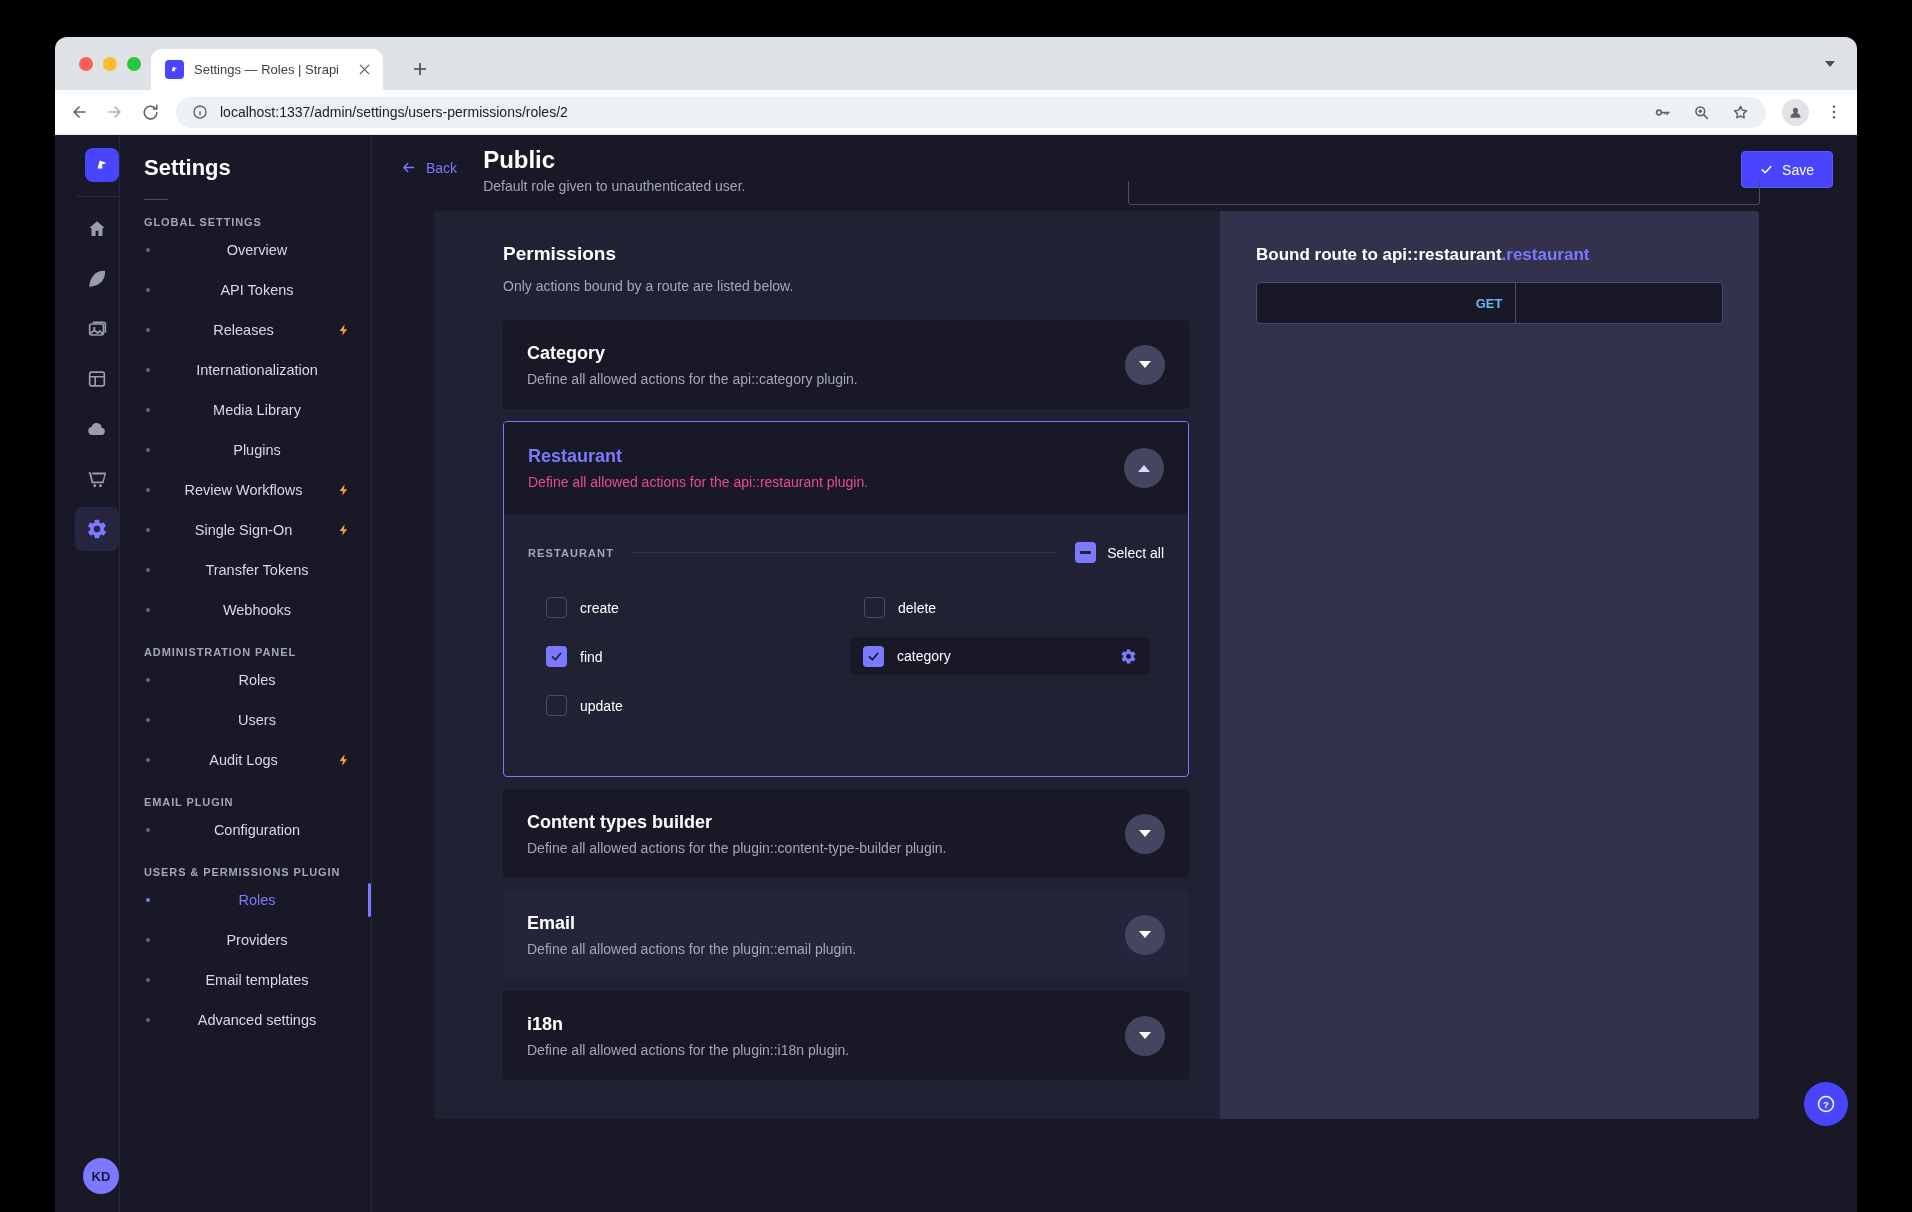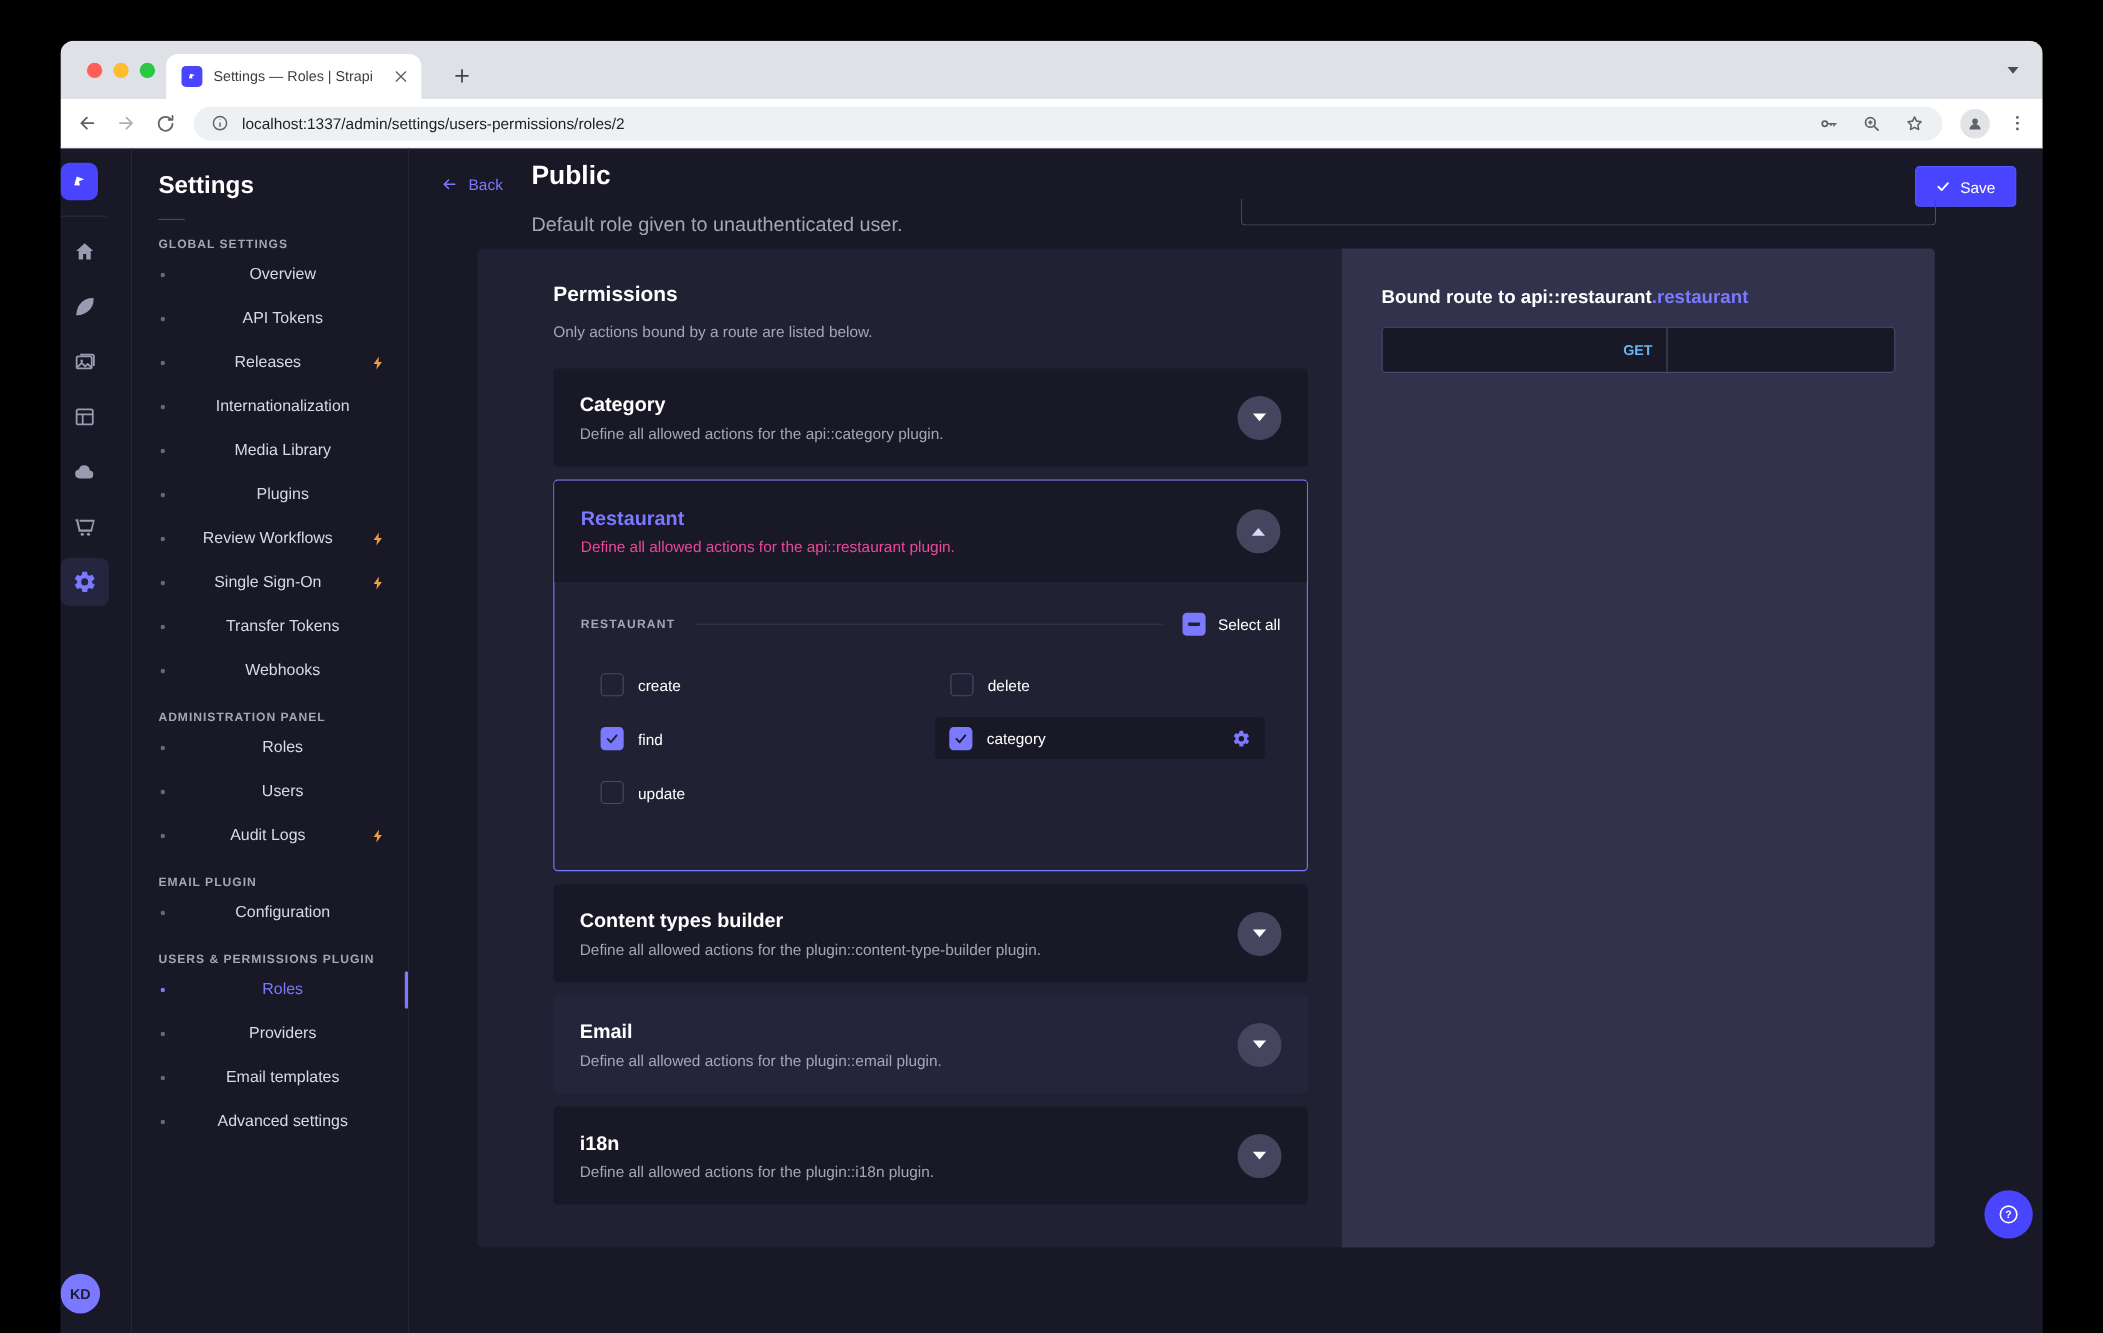--- a/index.html
+++ b/index.html
@@ -34,21 +34,21 @@
   .navbtn { color:#5f6368; display:flex; }
   .navbtn.disabled { color:#aeb2b7; }
   .urlbar { flex:1; height:31px; background:#eef1f3; border-radius:16px; display:flex; align-items:center; padding:0 16px; gap:12px; min-width:0; }
   .url-text { font-size:14px; color:#202124; white-space:nowrap; flex:1; min-width:0; }
   .pill-icons { display:flex; gap:20px; color:#5f6368; }
   .chrome-right { display:flex; align-items:center; gap:16px; }
   .chrome-avatar { width:27px; height:27px; border-radius:50%; background:#e1e3e6; color:#5f6368; display:flex; align-items:center; justify-content:center; }
 
   
   .app { flex:1; display:flex; min-height:0; background:#181826; }
-  .rail { width:65px; flex:none; border-right:1px solid #262638; display:flex; flex-direction:column; align-items:flex-start; padding:13px 0 18px; }
+  .rail { width:65px; flex:none; border-right:1px solid #262638; display:flex; flex-direction:column; align-items:flex-end; padding:13px 0 18px; }
   .rail-logo { width:34px; height:34px; border-radius:8px; background:#4945ff; display:flex; align-items:center; justify-content:center; }
   .rail-divider { width:42px; height:1px; background:#2b2b3f; margin:14px 0 4px; }
   .rail-item { width:44px; height:44px; margin-top:6px; border-radius:8px; color:#9a9ab0; display:flex; align-items:center; justify-content:center; }
   .rail-item.active { background:#252540; color:#7b79ff; }
   .rail-user { margin-top:auto; width:36px; height:36px; border-radius:50%; background:#7b79ff; color:#1c1c30; font-weight:700; font-size:13px; display:flex; align-items:center; justify-content:center; }
 
   .subnav { width:252px; flex:none; border-right:1px solid #262638; padding-top:20px; position:relative; overflow:hidden; }
   .subnav-title { font-size:22px; font-weight:700; color:#fff; margin:0 24px; }
   .subnav-hr { width:24px; height:1px; background:#4a4a6a; margin:18px 24px 10px; border:0; }
   .nav-section { font-size:11px; font-weight:700; letter-spacing:.9px; color:#a5a5ba; margin:16px 24px 2px; }
@@ -58,26 +58,26 @@
   .nav-item .bolt { color:#f29d41; display:flex; }
   .nav-item.active { color:#7b79ff; }
   .nav-item.active .bullet { background:#7b79ff; }
   .nav-item.active::after { content:""; position:absolute; right:0; top:3px; bottom:3px; width:3px; background:#7b79ff; border-radius:2px; }
 
   .main { flex:1; position:relative; min-width:0; overflow:hidden; }
   .page-header { display:flex; align-items:flex-start; padding:12px 24px 0 28px; }
   .back-link { display:flex; align-items:center; gap:9px; color:#7b79ff; font-size:14px; margin-top:12px; }
   .title-block { margin-left:26px; }
   .page-title { font-size:24px; font-weight:700; color:#fff; margin:0; line-height:1.1; }
-  .page-subtitle { font-size:18px; color:#a5a5ba; margin-top:21px; }
+  .page-subtitle { font-size:14px; color:#a5a5ba; margin-top:5px; }
   .save-btn { margin-left:auto; margin-top:4px; background:#4945ff; border:1px solid #5a56ff; color:#fff; height:37px; padding:0 18px; border-radius:4px; display:flex; align-items:center; gap:9px; font-size:14px; font-family:inherit; cursor:pointer; }
 
   .partial-input { position:absolute; left:756px; top:46px; width:632px; height:24px; border:1px solid #4a4a6a; border-top:none; border-radius:0 0 4px 4px; background:transparent; }
 
-  .content { position:absolute; left:62px; top:91px; width:1318px; height:908px; display:flex; }
+  .content { position:absolute; left:62px; top:76px; width:1318px; height:908px; display:flex; }
   .perm-card { width:786px; flex:none; background:#212134; border-radius:4px 0 0 4px; padding:32px 31px 30px 69px; }
   .perm-title { font-size:19px; font-weight:600; color:#fff; }
   .perm-sub { font-size:14px; color:#a5a5ba; margin-top:13px; }
   .accordions { margin-top:26px; display:flex; flex-direction:column; gap:12px; }
   .acc { border-radius:4px; background:#181826; }
   .acc.alt { background:#24243a; }
   .acc-head { display:flex; align-items:center; padding:0 24px; height:89px; cursor:pointer; }
   .acc-info { flex:1; }
   .acc-title { font-size:18px; font-weight:600; color:#fff; margin-bottom:7px; }
   .acc-desc { font-size:14px; color:#a5a5ba; }

